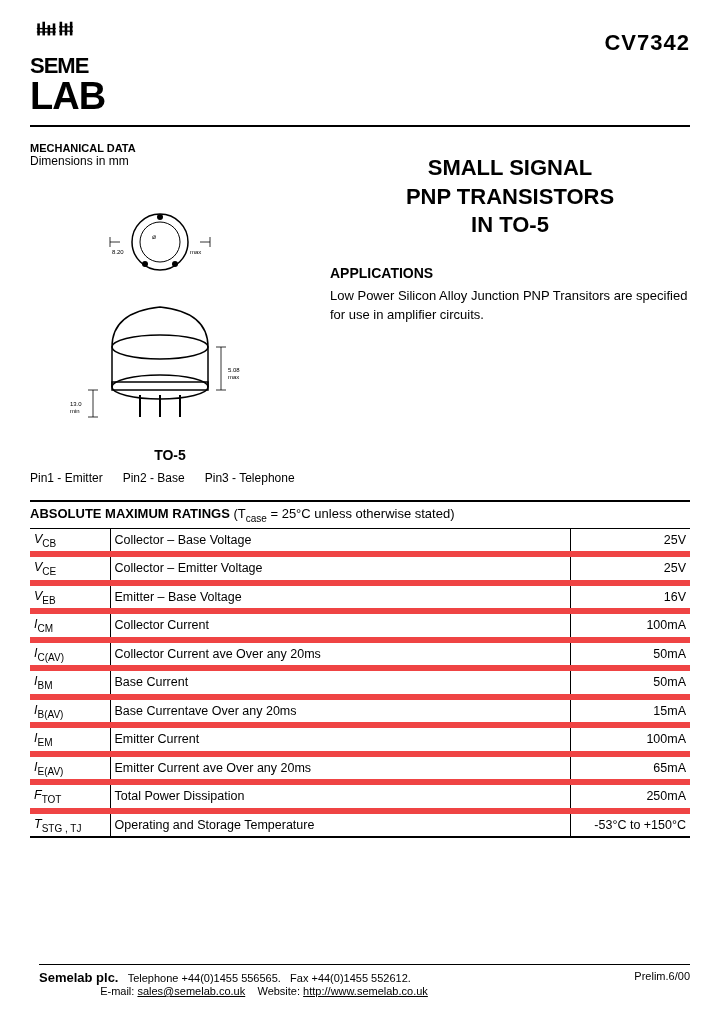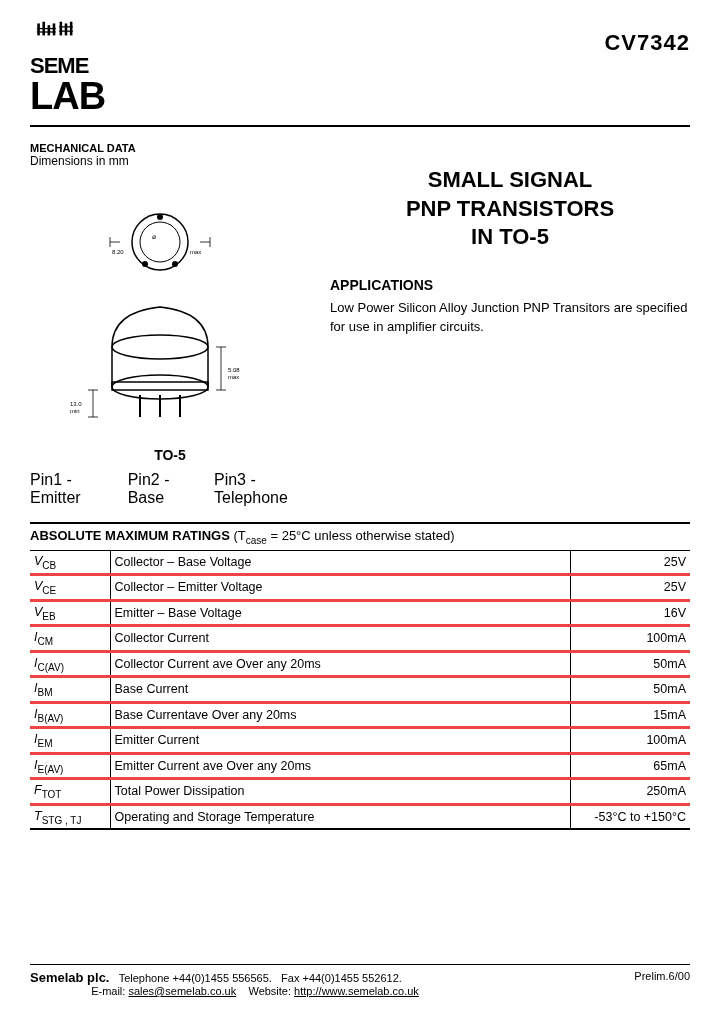--- a/index.html
+++ b/index.html
@@ -88,27 +88,27 @@
     .pkg-label {
       text-align: center;
       font-weight: 700;
       font-size: 14px;
       margin-top: 4px;
     }
     .pin-info {
       display: flex;
       gap: 20px;
       margin-top: 8px;
-      font-size: 16px;
+      font-size: 12px;
     }
 
     
     .product-title {
       text-align: center;
-      margin-top: 24px;
+      margin-top: 12px;
     }
     .product-title h1 {
       font-size: 22px;
       font-weight: 900;
       line-height: 1.3;
       text-transform: uppercase;
     }
 
     
     .applications {
@@ -134,21 +134,21 @@
       padding: 4px 0;
       border-bottom: 1px solid #000;
     }
     .ratings-header .bold { font-weight: 700; }
     .ratings-header sub { font-size: 10px; }
     .ratings-table {
       width: 100%;
       border-collapse: collapse;
     }
     .ratings-table tr {
-      border-bottom: 3px solid #ef4444;
+      border-bottom: 6px solid #ef4444;
     }
     .ratings-table tr:last-child {
       border-bottom: 2px solid #000;
     }
     .ratings-table td {
       padding: 3px 4px;
       font-size: 12.5px;
       vertical-align: middle;
     }
     .ratings-table td:first-child {
@@ -161,21 +161,21 @@
       border-left: 1px solid #000;
     }
     .ratings-table td:nth-child(2) {
       border-left: 1px solid #000;
     }
 
     
     .footer {
       position: absolute;
       bottom: 15px;
-      left: 30px;
+      left: 39px;
       right: 30px;
       border-top: 1px solid #000;
       padding-top: 5px;
       display: flex;
       justify-content: space-between;
       align-items: flex-start;
       font-size: 11px;
     }
     .footer-left .company { font-weight: 700; font-size: 13px; }
     .footer-right { font-size: 11px; }

